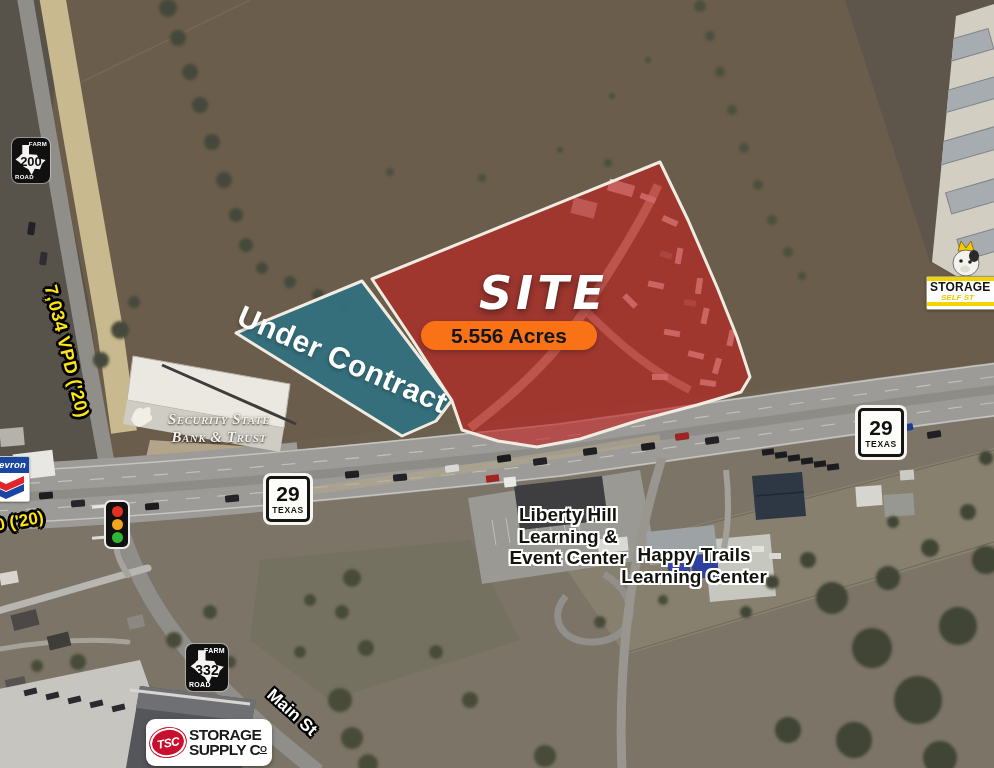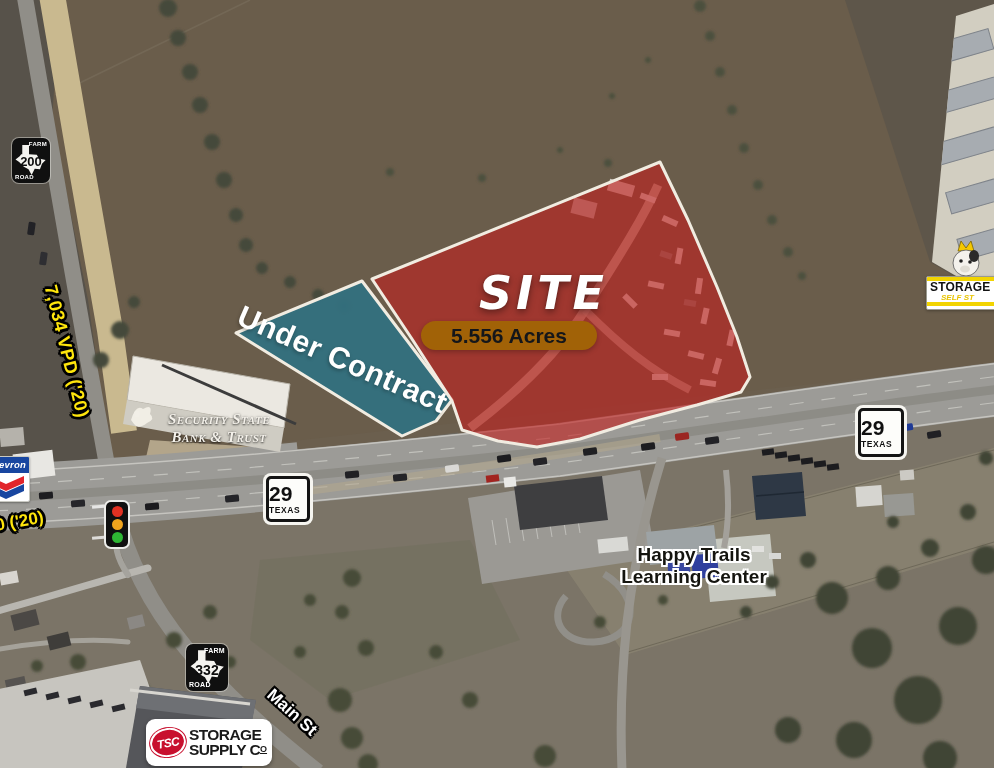--- a/index.html
+++ b/index.html
@@ -11,21 +11,21 @@
   .abs{position:absolute;}
   
   .halo-white{color:#14140f;text-shadow:-2px -2px 0 #fff,0 -2px 0 #fff,2px -2px 0 #fff,-2px 0 0 #fff,2px 0 0 #fff,-2px 2px 0 #fff,0 2px 0 #fff,2px 2px 0 #fff;}
   .halo-black{color:#fff;text-shadow:-2px -2px 0 #000,0 -2px 0 #000,2px -2px 0 #000,-2px 0 0 #000,2px 0 0 #000,-2px 2px 0 #000,0 2px 0 #000,2px 2px 0 #000;}
   .halo-black-yellow{color:#ffe60c;text-shadow:-2px -2px 0 #000,0 -3px 0 #000,2px -2px 0 #000,-3px 0 0 #000,3px 0 0 #000,-2px 2px 0 #000,0 3px 0 #000,2px 2px 0 #000;}
   
   .site-label{left:418px;top:270px;width:190px;text-align:right;
     font-family:"DejaVu Sans","Liberation Sans",sans-serif;
     font-style:italic;font-weight:900;font-size:46px;line-height:1;letter-spacing:4px;color:#fff;
     text-shadow:0 3px 7px rgba(0,0,0,.4),0 0 2px rgba(0,0,0,.25);}
-  .acre-pill{left:421px;top:321px;width:176px;height:29px;border-radius:15px;background:#a16207;
+  .acre-pill{left:421px;top:321px;width:176px;height:29px;border-radius:15px;background:#f97316;
     box-shadow:0 2px 5px rgba(0,0,0,.25);}
   .acre-pill span{display:block;text-align:center;line-height:29px;font-size:21px;font-weight:800;color:#14161a;}
   .under-contract{left:246px;top:299px;transform:rotate(23.5deg);transform-origin:0 0;
     font-size:30px;font-weight:800;color:#fff;letter-spacing:.5px;white-space:nowrap;
     text-shadow:0 2px 4px rgba(0,0,0,.28);}
   .vpd-main{left:60px;top:283px;transform:rotate(76deg);transform-origin:0 0;
     font-size:18px;font-weight:900;letter-spacing:.5px;white-space:nowrap;}
   .vpd-partial{left:-6px;top:516px;transform:rotate(-10deg);transform-origin:0 0;
     font-size:17px;font-weight:900;white-space:nowrap;}
   .main-st{left:276px;top:685px;transform:rotate(42deg);transform-origin:0 0;
@@ -40,21 +40,21 @@
   .happy{left:604px;top:508px;width:180px;margin-top:36px;}
   
   .fm-shield{background:#101010;border-radius:7px;box-shadow:0 0 0 1px rgba(250,250,245,.4);}
   .fm-shield svg{position:absolute;left:9%;top:8%;width:82%;height:80%;}
   .fm-top{position:absolute;top:3px;right:3px;font-size:6px;font-weight:700;color:#fff;letter-spacing:.3px;}
   .fm-bottom{position:absolute;bottom:3px;left:3px;font-size:6px;font-weight:700;color:#fff;letter-spacing:.3px;}
   .fm-num{position:absolute;left:0;right:0;top:36%;text-align:center;font-size:13px;font-weight:800;color:#0d0d0d;}
   .fm-lg .fm-num{font-size:14px;top:38%;}
   .fm-lg .fm-top,.fm-lg .fm-bottom{font-size:7px;}
   .tx-shield{background:#fdfdfa;border:3px solid #141414;border-radius:5px;box-shadow:0 0 0 3px #f6f5f0;
-    display:flex;flex-direction:column;align-items:flex-start;justify-content:center;}
+    display:flex;flex-direction:column;align-items:center;justify-content:center;}
   .tx-num{font-size:21px;font-weight:800;color:#101010;line-height:1;}
   .tx-state{font-size:8.5px;font-weight:700;letter-spacing:.6px;color:#101010;margin-top:1px;}
   
   .tlight{left:106px;top:502px;width:22px;height:45px;background:#101010;border-radius:5px;
     box-shadow:0 0 0 2px #ededea;display:flex;flex-direction:column;align-items:center;justify-content:center;gap:2px;}
   .bulb{width:11px;height:11px;border-radius:50%;}
   .bulb.red{background:#e23122;} .bulb.amber{background:#f2a51d;} .bulb.green{background:#2eb634;}
   
   .storage-sign{left:926px;top:276px;width:96px;height:32px;background:#fff;border:1px solid #9a9a90;border-radius:2px;
     box-shadow:0 1px 3px rgba(0,0,0,.3);overflow:hidden;}
@@ -380,20 +380,25 @@
 
   <svg class="abs" style="left:128px;top:400px;" width="28" height="34" viewBox="0 0 28 34">
     <path d="M3,20 Q8,4 15,9 Q25,3 22,14 Q28,19 19,23 Q10,30 6,24 Z" fill="#f2efe7" opacity=".95"></path>
     <circle cx="9" cy="14" r="3" fill="#f2efe7"></circle>
   </svg>
   <div class="abs bank-label">
     <div>Security State</div>
     <div>Bank &amp; Trust</div>
   </div>
 
+  <div class="abs center-label halo-white liberty">
+    <div>Liberty Hill</div>
+    <div>Learning &amp;</div>
+    <div>Event Center</div>
+  </div>
   <div class="abs center-label halo-white happy">
     <div>Happy Trails</div>
     <div>Learning Center</div>
   </div>
 
   <div class="abs main-st halo-black">Main St</div>
 
   <svg class="abs" style="left:946px;top:238px;" width="40" height="40" viewBox="0 0 40 40">
     <polygon points="12,13 15,3 20,10 25,3 28,13" fill="#f5c800" stroke="#7a6200" stroke-width=".8"></polygon>
     <ellipse cx="20" cy="25" rx="13" ry="13" fill="#f4f2ec" stroke="#555" stroke-width=".8"></ellipse>

